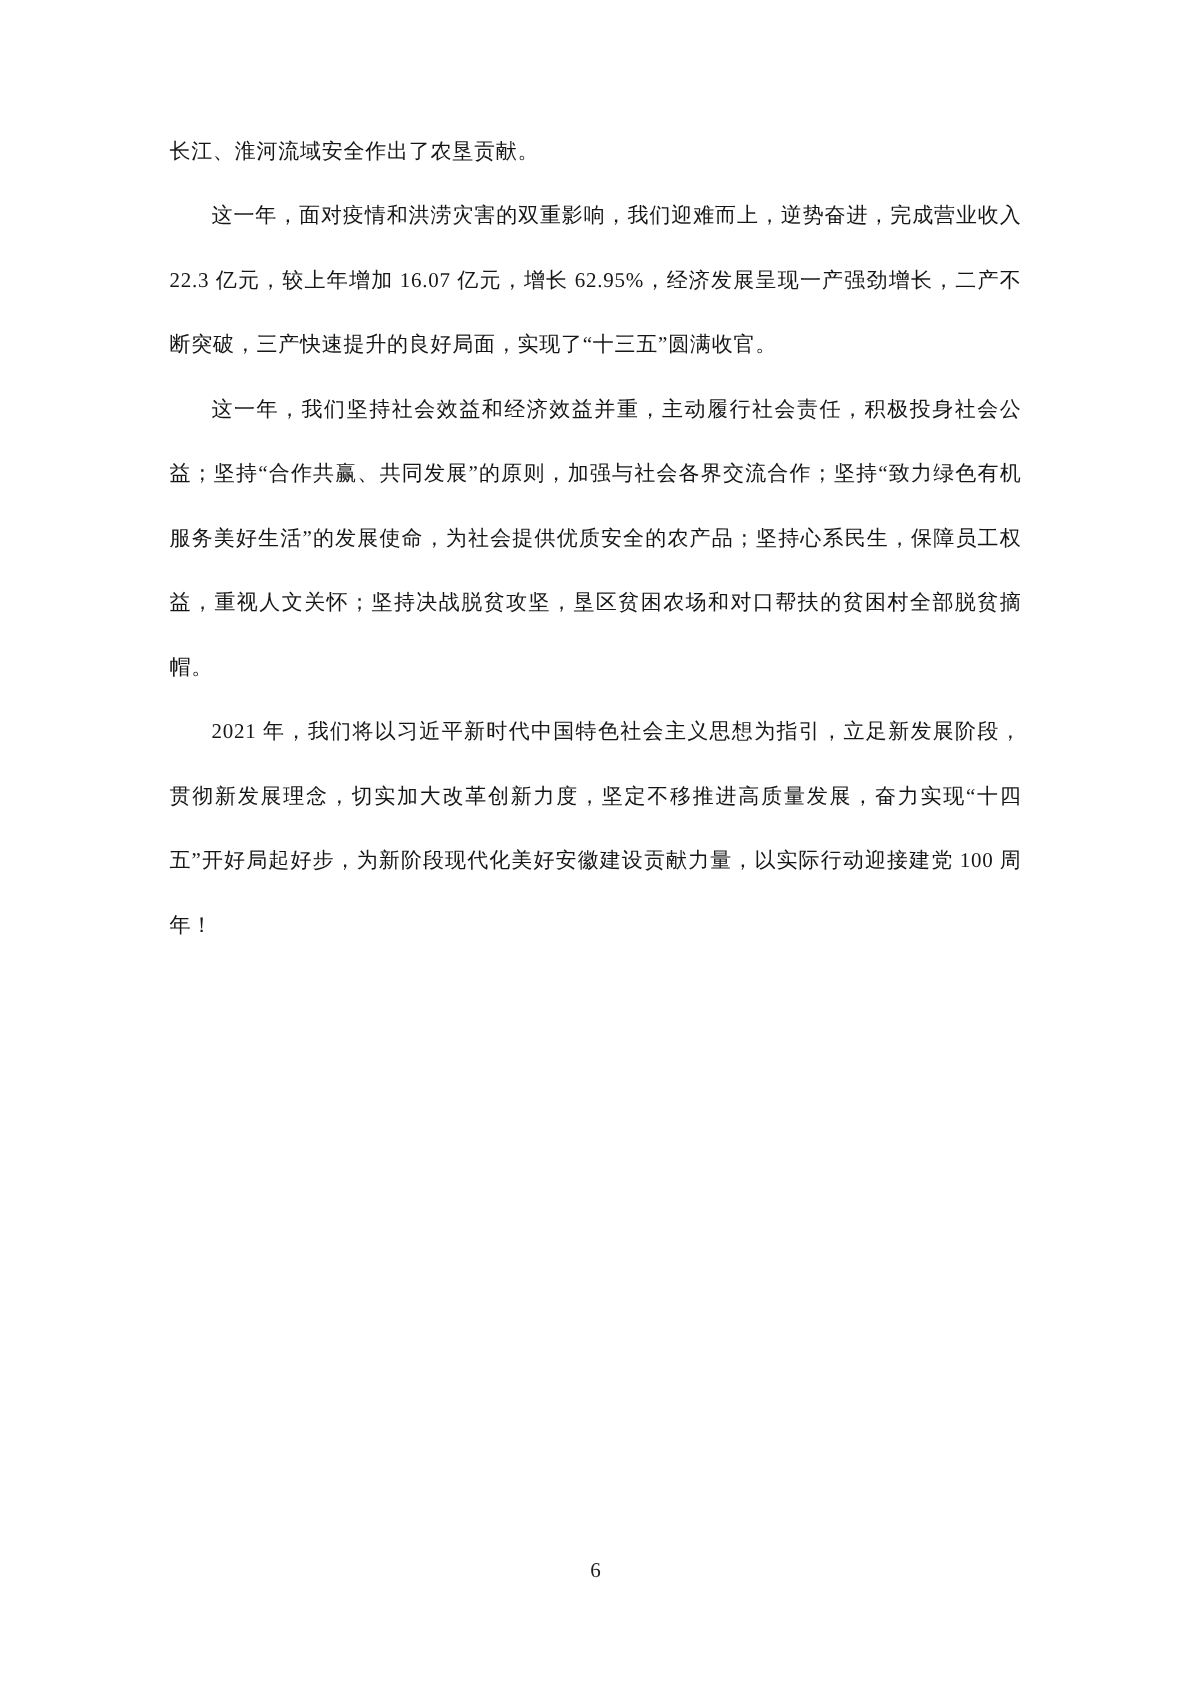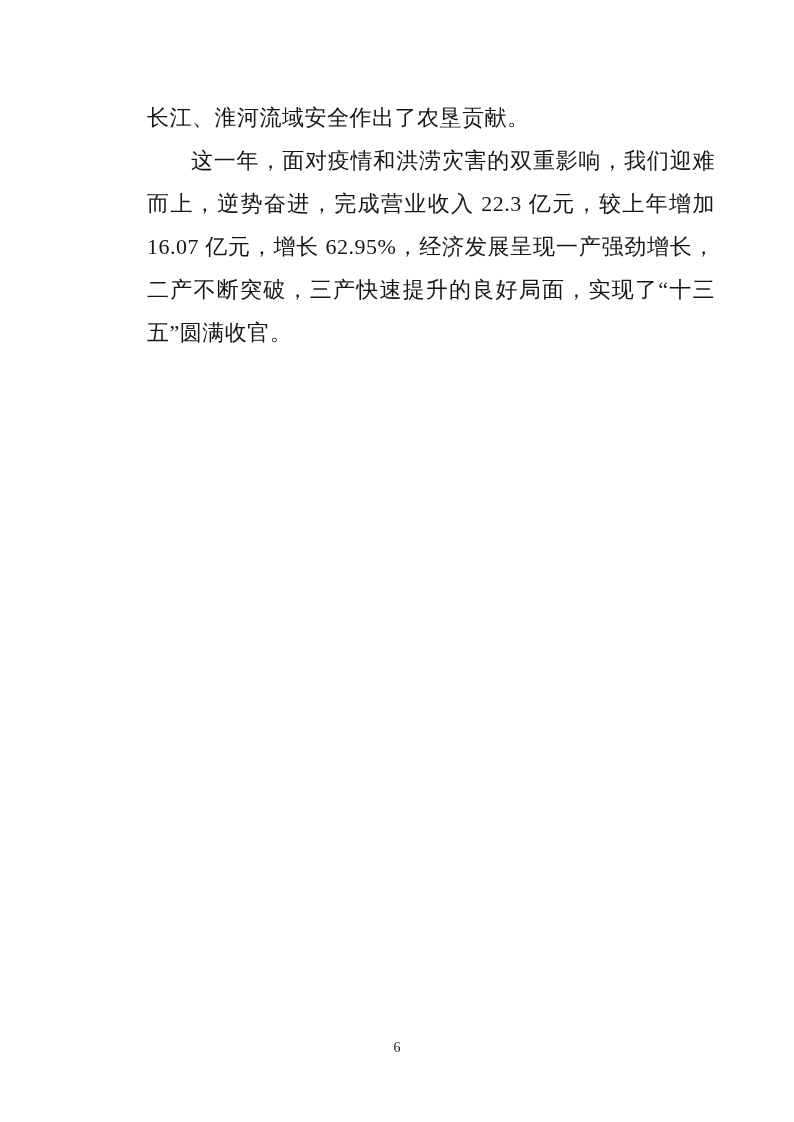--- a/index.html
+++ b/index.html
@@ -13,27 +13,26 @@
     height: 1122px;
     background: #ffffff;
     color: #161616;
     font-family: "Liberation Serif", "DejaVu Serif", serif;
     overflow: hidden;
     box-sizing: border-box;
   }
   .content {
     position: absolute;
     left: 113px;
-    top: 96px;
+    top: 80px;
     width: 568px;
-    font-size: 22px;
+    font-size: 14px;
     line-height: 43px;
     text-align: justify;
     letter-spacing: 0.5px;
-    margin-left: 34px;
   }
   .content p {
     margin: 0;
     padding: 0;
   }
   .content p.indent {
     text-indent: 2em;
   }
   .page-number {
     position: absolute;
@@ -46,15 +45,17 @@
     color: #222222;
   }
 </style>
 </head>
 <body>
 
 <div class="page">
   <div class="content">
     <p>长江、淮河流域安全作出了农垦贡献。</p>
     <p class="indent">这一年，面对疫情和洪涝灾害的双重影响，我们迎难而上，逆势奋进，完成营业收入 22.3 亿元，较上年增加 16.07 亿元，增长 62.95%，经济发展呈现一产强劲增长，二产不断突破，三产快速提升的良好局面，实现了“十三五”圆满收官。</p>
+    <p class="indent">这一年，我们坚持社会效益和经济效益并重，主动履行社会责任，积极投身社会公益；坚持“合作共赢、共同发展”的原则，加强与社会各界交流合作；坚持“致力绿色有机 服务美好生活”的发展使命，为社会提供优质安全的农产品；坚持心系民生，保障员工权益，重视人文关怀；坚持决战脱贫攻坚，垦区贫困农场和对口帮扶的贫困村全部脱贫摘帽。</p>
+    <p class="indent">2021 年，我们将以习近平新时代中国特色社会主义思想为指引，立足新发展阶段，贯彻新发展理念，切实加大改革创新力度，坚定不移推进高质量发展，奋力实现“十四五”开好局起好步，为新阶段现代化美好安徽建设贡献力量，以实际行动迎接建党 100 周年！</p>
   </div>
   <div class="page-number">6</div>
 </div>
 
 </body></html>

